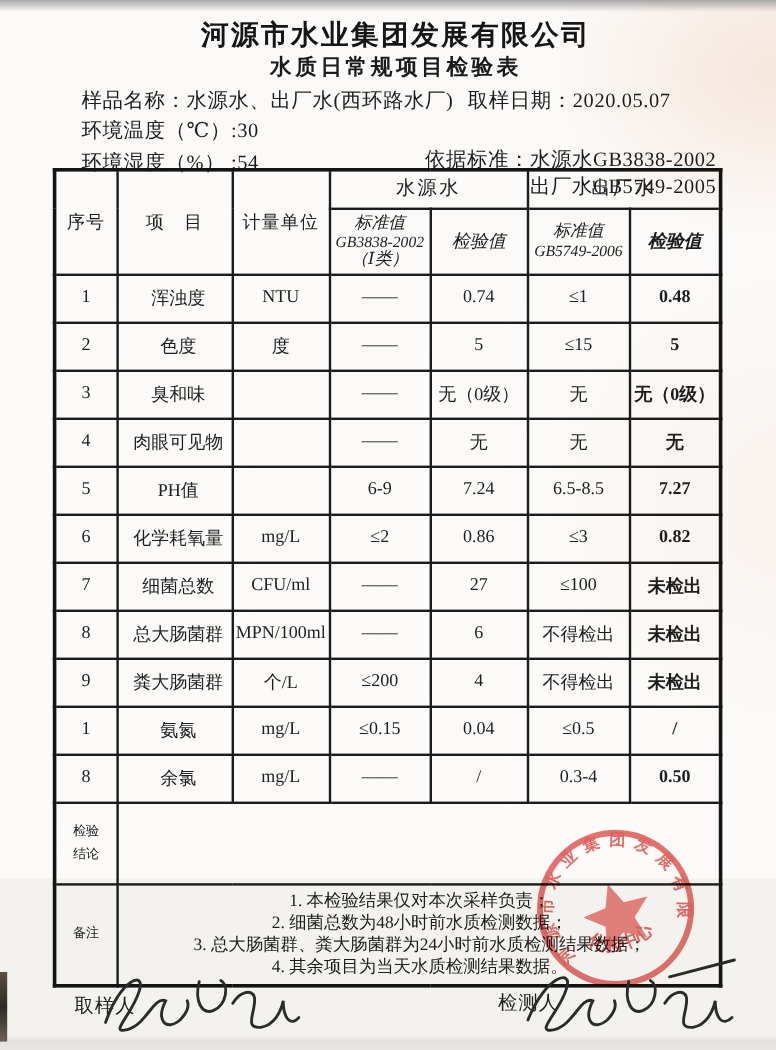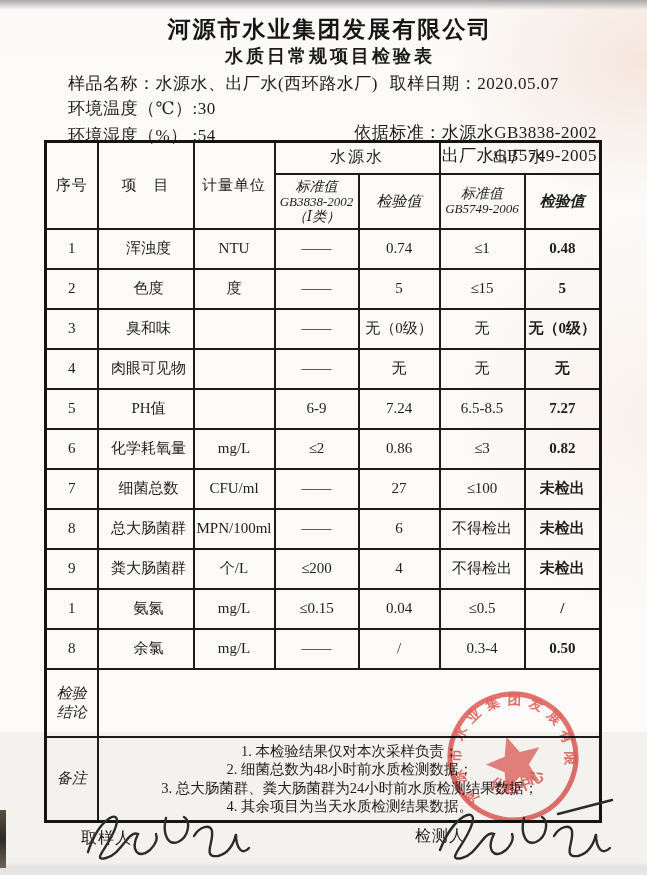--- a/index.html
+++ b/index.html
@@ -57,36 +57,36 @@
   table.main { border: 3px solid #141414; }
   tr.h1 { height: 32px; }
   tr.h2 { height: 55px; font-style: italic; }
   tr.dr { height: 40px; }
   tr.concl { height: 68px; }
   tr.remk { height: 76px; }
   .item-cell { text-align: left; padding-left: 8px !important; }
   .sub3 { font-size: 13px; line-height: 15px; }
   .sub3 .l1 { font-size: 14px; }
   .b { font-weight: bold !important; }
-  .concl-label, .remark-label { font-size: 15px; line-height: 19px; font-style: italic; }
+  .concl-label, .remark-label { font-size: 11px; line-height: 19px; }
   .remarks-cell { text-align: right; padding: 4px 6px 4px 8px !important; }
   .remarks-cell div { font-size: 14.5px; line-height: 18.5px; white-space: nowrap; }
   .group-h { font-size: 16px; letter-spacing: 2px; margin-top: 46px; }
   .head-label { letter-spacing: 1px; }
 
   .stamp {
     position: absolute; left: 444px; top: 688px; width: 138px; height: 138px;
     transform: rotate(-18deg);
     opacity: 0.88;
     mix-blend-mode: multiply;
     pointer-events: none;
   }
 
   .sig-label { position: absolute; font-size: 16px; letter-spacing: 1px; color: #222; }
-  .lbl-sampler { left: 62px; top: 828px; margin-left: 19px; }
+  .lbl-sampler { left: 62px; top: 828px; }
   .lbl-tester  { left: 415px; top: 826px; text-align: right; }
   .sig { position: absolute; pointer-events: none; }
   .sig-1 { left: 78px;  top: 806px; }
   .sig-2 { left: 432px; top: 792px; }
 </style>
 </head>
 <body>
 
 <div class="page">
   <div class="top-strip"></div>

